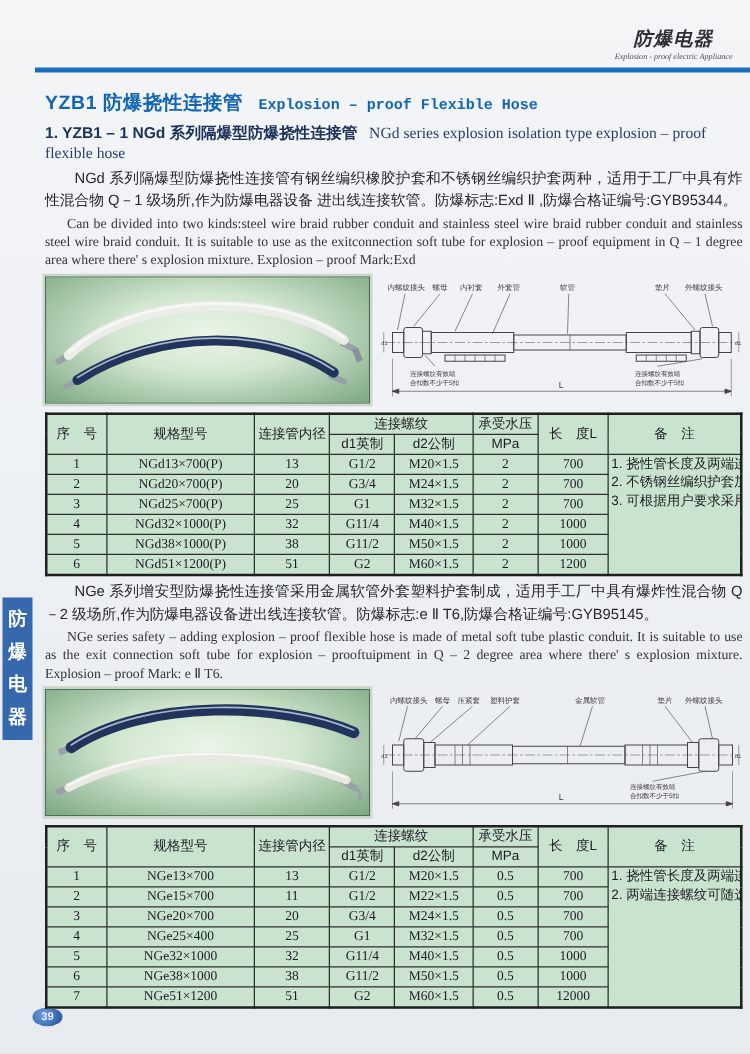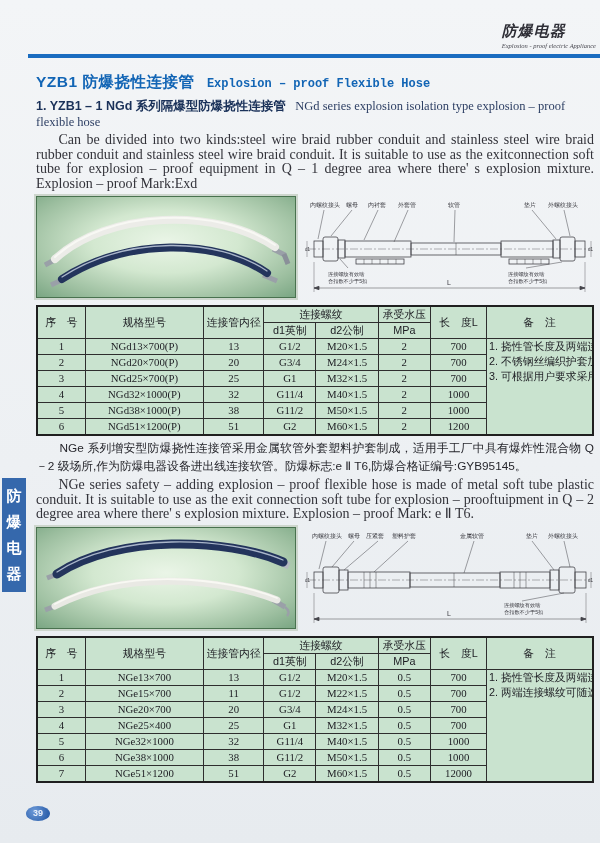--- a/index.html
+++ b/index.html
@@ -1,41 +1,41 @@
 <!DOCTYPE html>
 <html><head>
 <meta charset="utf-8">
 <style>
   html,body{margin:0;padding:0;background:#d8dde2;}
   .page{position:relative;width:600px;height:843px;margin:0 auto;overflow:hidden;
         background:linear-gradient(180deg,#f3f5f7 0%,#edf0f3 55%,#e7ebef 100%);
         font-family:"Liberation Sans",sans-serif;color:#222;}
   
-  .hdr{position:absolute;top:22px;right:4px;text-align:left;}
+  .hdr{position:absolute;top:22px;right:14px;text-align:center;}
   .hdr-cn{font-size:15px;font-weight:700;font-style:italic;color:#2e2e36;letter-spacing:1px;}
   .hdr-en{font-size:6.5px;font-style:italic;font-family:"Liberation Serif",serif;color:#4a4a52;margin-top:1px;}
   .rule{position:absolute;top:54px;left:28px;width:572px;height:4px;background:#1a6cc0;}
   
   .side-tab{position:absolute;left:2px;top:478px;width:24px;background:#3568ac;padding:6px 0;
             display:flex;flex-direction:column;align-items:center;gap:2px;}
   .side-tab span{color:#fff;font-size:15px;font-weight:700;line-height:24px;}
   
   .pageno{position:absolute;left:26px;top:806px;width:24px;height:15px;border-radius:50%;
           background:radial-gradient(circle at 35% 35%,#6d9ad8,#2f62ad 75%);
           color:#e8effa;font-size:9px;font-weight:700;text-align:center;line-height:15px;}
   
   .content{position:absolute;left:36px;top:62px;width:558px;}
   .title-line{margin:10px 0 4px;}
   .t-cn{font-size:15.5px;font-weight:700;color:#1265b5;letter-spacing:.5px;}
   .t-en{font-size:12px;font-weight:700;font-family:Liberation Mono, monospace;color:#1265b5;margin-left:8px;text-align:right;}
   .sec-head{font-size:12.5px;margin:5px 0 3px;}
   .sec-head .cn{font-weight:700;color:#1a3159;margin-top:48px;}
   .sec-head .en{font-family:"Liberation Serif",serif;color:#2c3e63;margin-left:6px;}
   .para-cn{font-size:11.8px;color:#26262c;line-height:18px;text-align:justify;text-indent:2em;margin:3px 0;}
-  .para-en{font-size:14px;font-family:"Liberation Serif",serif;color:#33333a;line-height:14.5px;
+  .para-en{font-size:11px;font-family:"Liberation Serif",serif;color:#33333a;line-height:14.5px;
            text-align:justify;text-indent:1.6em;margin:2px 0 5px;}
   
   .fig-row{display:flex;gap:8px;align-items:flex-start;margin:3px 0 5px;}
   .photo{width:258px;height:100px;border:1px solid #49724f;outline:2px solid #cdd6cd;
          background:radial-gradient(ellipse at 50% 45%,#eaf5e7 0%,#d3e8d0 40%,#9dbfa0 78%,#7aa683 100%);}
   .photo svg{display:block;}
   .diagram{width:290px;height:104px;}
   
   table.spec{width:100%;border-collapse:collapse;background:#c9e3cf;table-layout:fixed;
              border:2px solid #1f1f1f;}
@@ -74,20 +74,21 @@
 
     <div class="title-line">
       <span class="t-cn">YZB1 防爆挠性连接管</span>
       <span class="t-en">Explosion – proof Flexible Hose</span>
     </div>
 
     <div class="sec-head">
       <span class="cn">1. YZB1 – 1 NGd 系列隔爆型防爆挠性连接管</span>
       <span class="en">NGd series explosion isolation type explosion – proof flexible hose</span>
     </div>
+    <div class="para-cn">NGd 系列隔爆型防爆挠性连接管有钢丝编织橡胶护套和不锈钢丝编织护套两种，适用于工厂中具有炸性混合物 Q－1 级场所,作为防爆电器设备 进出线连接软管。防爆标志:Exd Ⅱ ,防爆合格证编号:GYB95344。</div>
     <div class="para-en">Can be divided into two kinds:steel wire braid rubber conduit and stainless steel wire braid rubber conduit and stainless steel wire braid conduit. It is suitable to use as the exitconnection soft tube for explosion – proof equipment in Q – 1 degree area where there' s explosion mixture. Explosion – proof Mark:Exd</div>
 
     <div class="fig-row">
       <div class="photo">
         <svg width="258" height="100" viewBox="0 0 258 100">
           <line x1="8" y1="68" x2="21" y2="61" stroke="#9aa0a8" stroke-width="5"></line>
           <line x1="236" y1="52" x2="248" y2="58" stroke="#9aa0a8" stroke-width="5"></line>
           <line x1="247" y1="57" x2="251" y2="67" stroke="#8a9099" stroke-width="5"></line>
           <path d="M18,62 C70,14 180,10 238,50" fill="none" stroke="#ecece8" stroke-width="8" stroke-linecap="round"></path>
           <path d="M18,60 C70,12 180,8 238,48" fill="none" stroke="#f8f8f4" stroke-width="2" stroke-linecap="round"></path>

